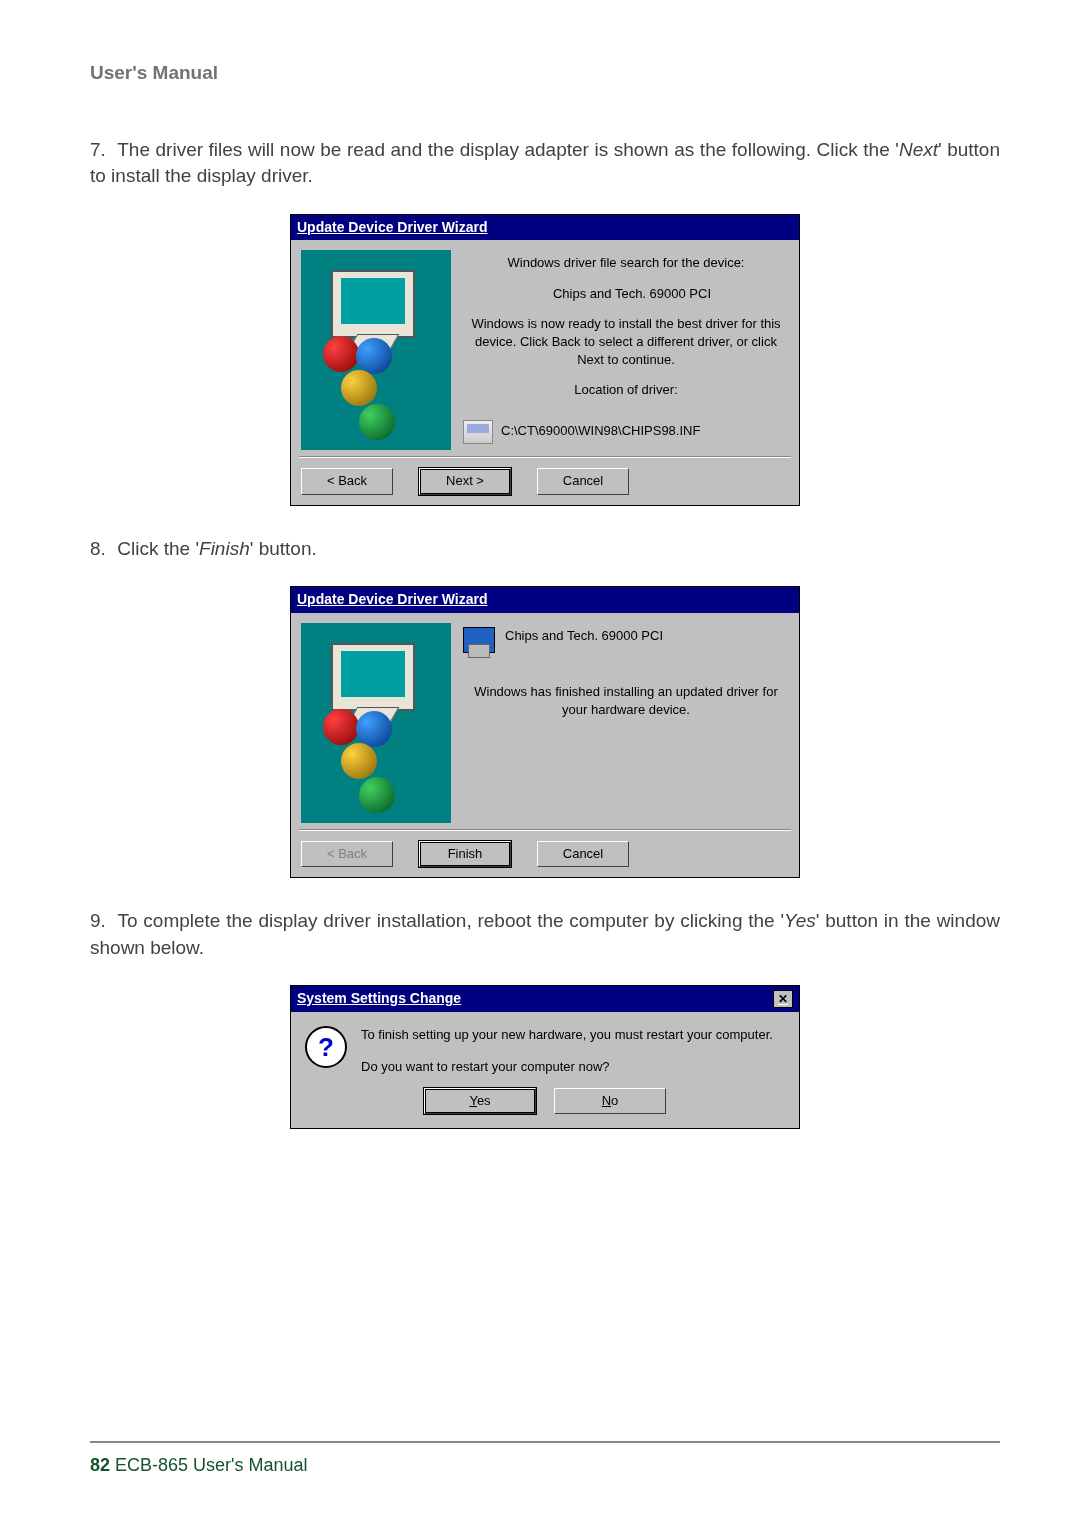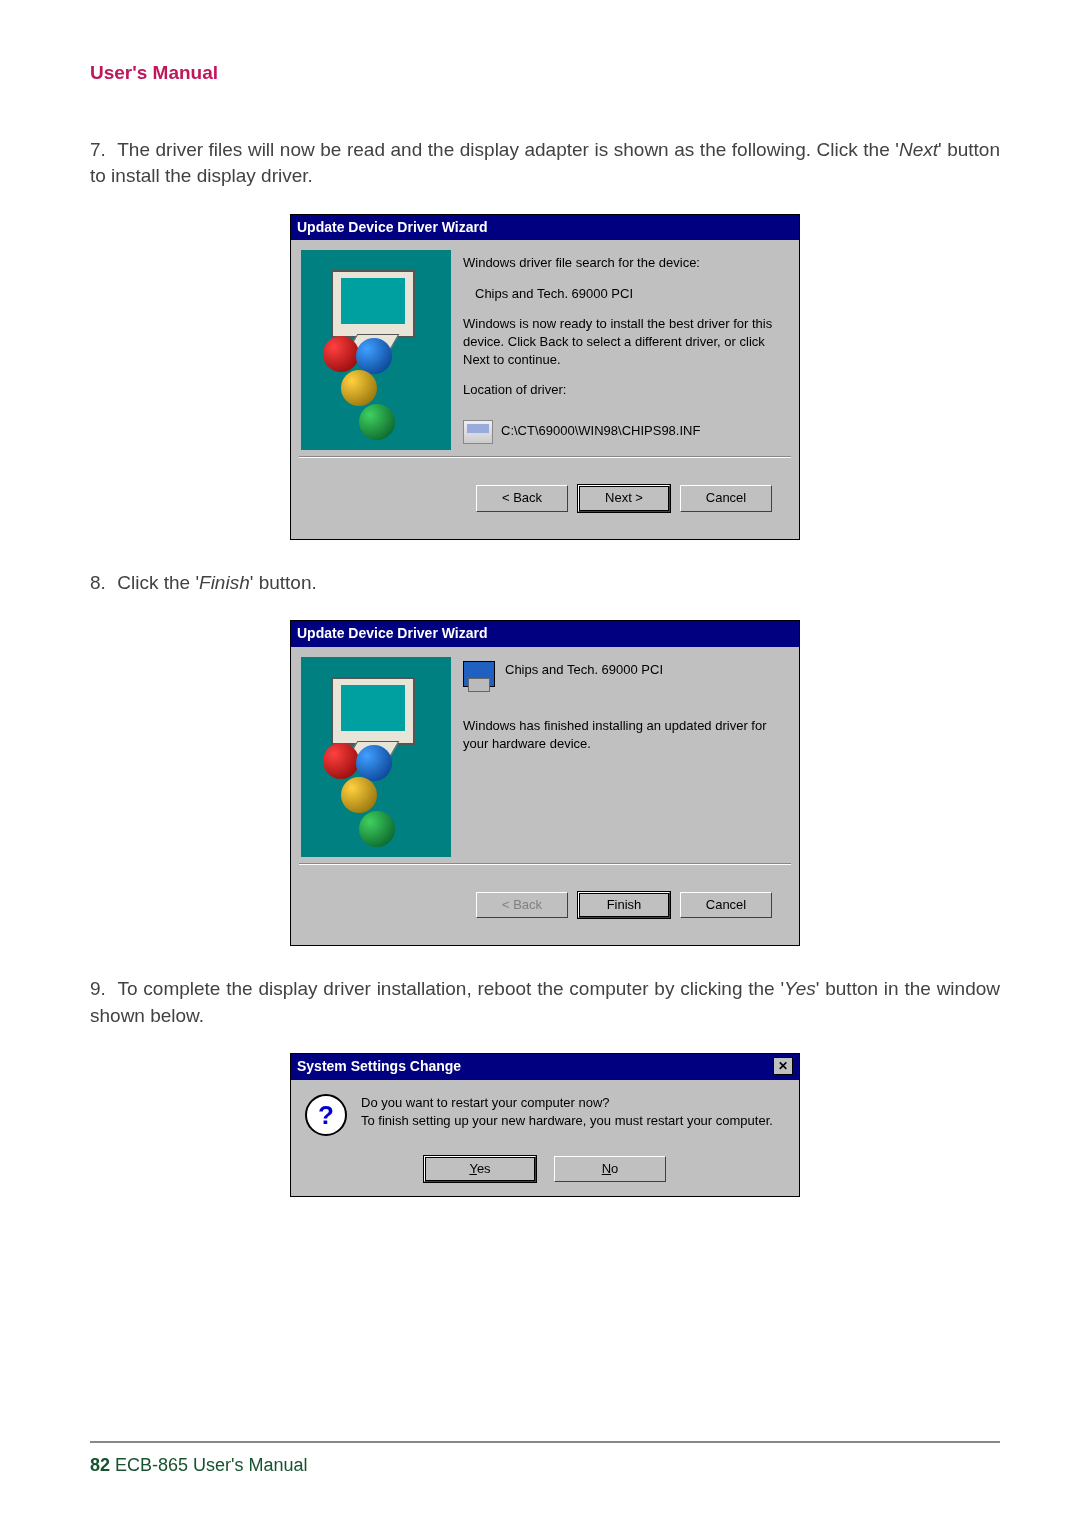--- a/index.html
+++ b/index.html
@@ -14,21 +14,21 @@
     font-size: 19px;
     line-height: 1.4;
   }
   .page {
     padding: 60px 80px 40px 90px;
     position: relative;
     box-sizing: border-box;
     height: 100%;
   }
   .header {
-    color: #be185d;
+    color: #737373;
     font-weight: bold;
     font-size: 19px;
     margin-bottom: 50px;
   }
   .body-text {
     color: #424242;
     margin-bottom: 24px;
     text-align: justify;
   }
   .body-text .num {
@@ -51,36 +51,38 @@
     font-size: 14px;
   }
   .titlebar {
     background: #000080;
     color: #fff;
     font-weight: bold;
     padding: 3px 6px;
     font-size: 14px;
     display: flex;
     justify-content: space-between;
-    align-items: flex-start;
+    align-items: center;
+    text-decoration: underline;
   }
   .closebtn {
     width: 18px;
     height: 16px;
     background: #c0c0c0;
     border: 1px solid #000;
     display: flex;
     align-items: center;
     justify-content: center;
     font-size: 12px;
     color: #000;
   }
   .dialog-body {
     display: flex;
     padding: 10px 10px 0 10px;
+    text-align: center;
   }
   .wiz-img {
     width: 150px;
     height: 200px;
     background: #008080;
     margin-right: 12px;
     position: relative;
     overflow: hidden;
     flex-shrink: 0;
   }
@@ -164,23 +166,23 @@
     margin-bottom:30px;
   }
   .dialog-divider {
     height:1px;
     background:#888;
     margin: 6px 8px 0 8px;
     border-bottom:1px solid #fff;
   }
   .dialog-buttons {
     display: flex;
-    justify-content: flex-end;
-    gap: 10px;
-    padding: 27px;
+    justify-content: flex-start;
+    gap: 26px;
+    padding: 10px;
   }
   .btn {
     min-width: 90px;
     padding: 3px 0;
     text-align: center;
     background: #c0c0c0;
     border-top: 1px solid #fff;
     border-left: 1px solid #fff;
     border-right: 1px solid #404040;
     border-bottom: 1px solid #404040;
@@ -334,22 +336,22 @@
 
 <div class="dialog-wrap">
   <div class="msgbox">
     <div class="titlebar">
       <span>System Settings Change</span>
       <div class="closebtn">✕</div>
     </div>
     <div class="msgbox-body">
       <div class="q-icon">?</div>
       <div>
+        <div class="line" style="margin-bottom:14px;">To finish setting up your new hardware, you must restart your computer.</div>
         <div class="line">Do you want to restart your computer now?</div>
-        <div class="line" style="margin-bottom:14px;">To finish setting up your new hardware, you must restart your computer.</div>
       </div>
     </div>
     <div class="msgbox-buttons">
       <div class="btn default" style="min-width:110px;"><span class="u">Y</span><span>es</span></div>
       <div class="btn" style="min-width:110px;"><span class="u">N</span><span>o</span></div>
     </div>
   </div>
 </div>
 
 <div class="footer">

